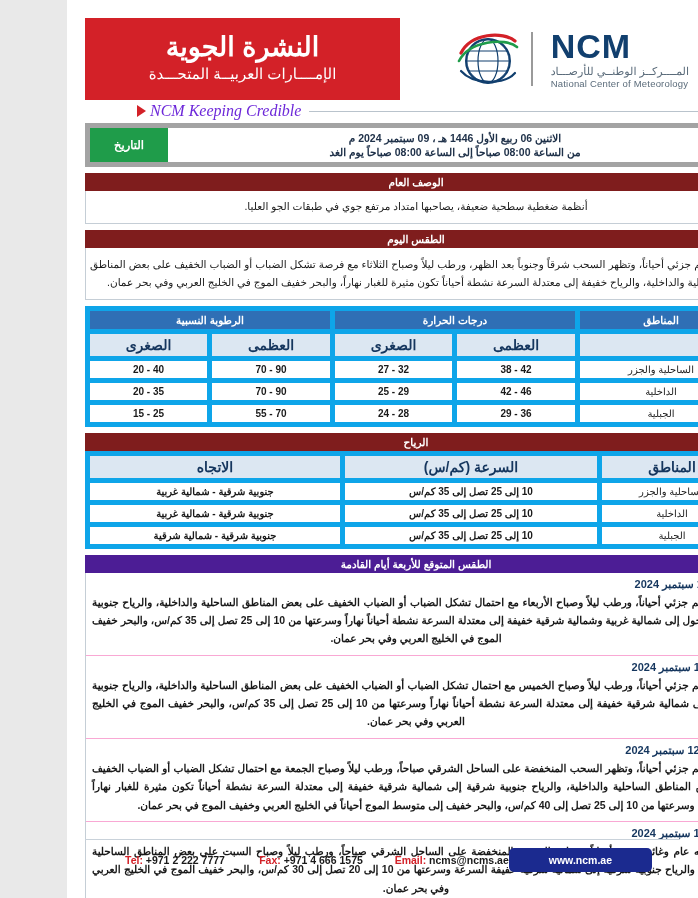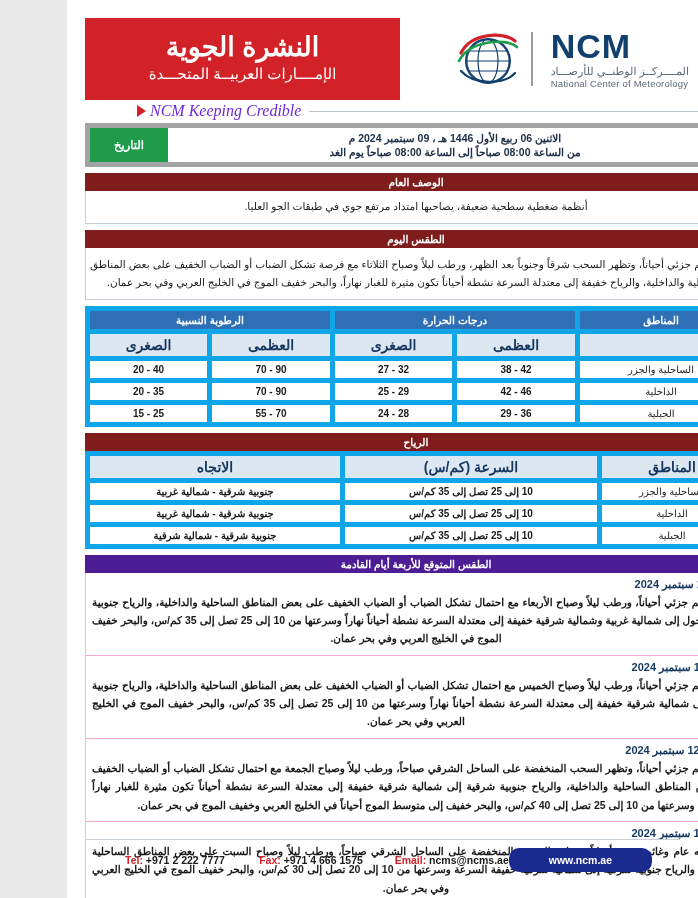--- a/index.html
+++ b/index.html
@@ -268,21 +268,21 @@
   }
   .f-item .lbl { color: #d32128; }
   .f-gap-a { width: 84px; }
   .f-gap-b { width: 78px; }
   .f-spacer { flex: 1 1 auto; }
   .web-pill {
     background: #1b2a8f;
     color: #ffffff;
     font-size: 10.5px;
     font-weight: bold;
-    border-radius: 10px;
+    border-radius: 5px;
     padding: 6px 40px;
     text-align: left;
   }
 </style>
 </head>
 <body>
 
 <div class="page">
   <div class="content">
 

